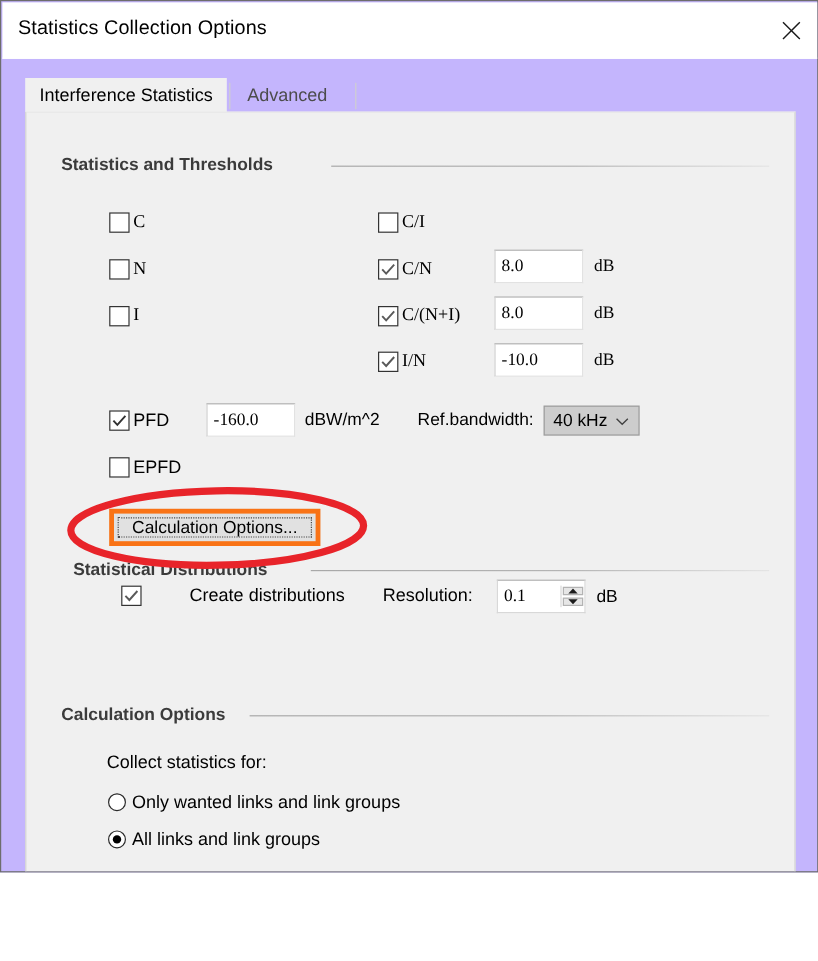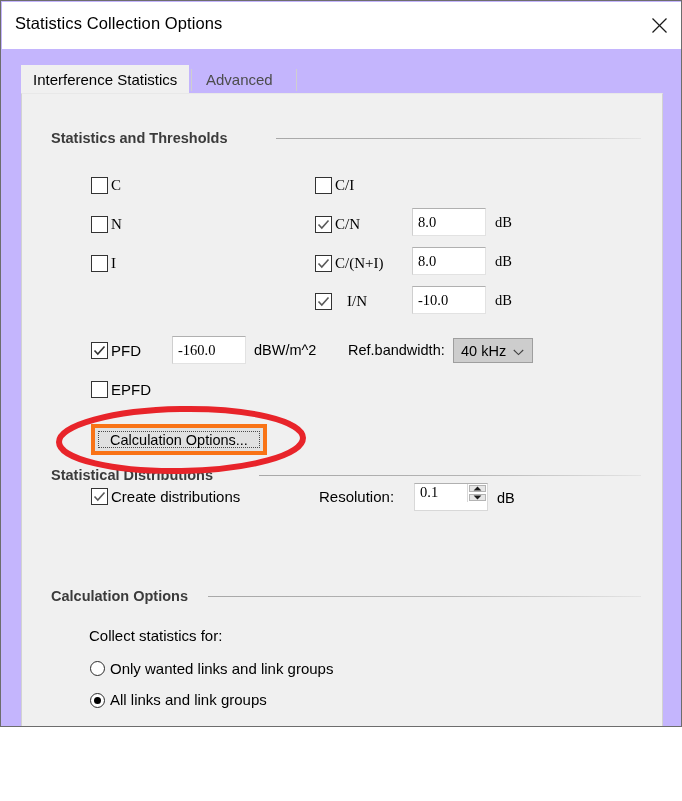--- a/index.html
+++ b/index.html
@@ -221,21 +221,21 @@
   }
 
   
   .spin-wrap {
     position: absolute;
     box-sizing: border-box;
     background: #ffffff;
     border: 1px solid #d8d8d8;
     border-top-color: #b0b0b0;
     display: flex;
-    align-items: flex-start;
+    align-items: center;
   }
   .spin-val {
     flex: 1 1 auto;
     display: flex;
     align-items: center;
     padding-left: 5px;
     font-size: 14.5px;
     font-family: "Liberation Serif", serif;
     color: #000000;
   }
@@ -379,21 +379,21 @@
     <span class="cb-label">C/N</span>
   </div>
   <div class="cb-row" style="left:314px; top:254px;">
     <span class="cbox">
       <svg width="13" height="13" viewBox="0 0 13 13">
         <polyline points="1.5,6.5 4.8,10 11.5,2.5" fill="none" stroke="#5a5a5a" stroke-width="1.6"></polyline>
       </svg>
     </span>
     <span class="cb-label">C/(N+I)</span>
   </div>
-  <div class="cb-row" style="left:314px; top:292px;gap:12px;">
+  <div class="cb-row" style="left:314px; top:292px;">
     <span class="cbox">
       <svg width="13" height="13" viewBox="0 0 13 13">
         <polyline points="1.5,6.5 4.8,10 11.5,2.5" fill="none" stroke="#5a5a5a" stroke-width="1.6"></polyline>
       </svg>
     </span>
     <span class="cb-label">I/N</span>
   </div>
 
   <div class="tinput" style="left:411px; top:207px; width:74px; height:28px;">8.0</div>
   <div class="unit serif" style="left:494px; top:213px;">dB</div>
@@ -427,24 +427,24 @@
   <div class="cb-row" style="left:90px; top:380px;">
     <span class="cbox"></span>
     <span class="cb-label sans">EPFD</span>
   </div>
 
   <div class="pbtn" style="left:90px; top:423px; width:176px; height:31px;">
     <span class="focusring"></span>
     <span>Calculation Options...</span>
   </div>
 
-  <div class="group-title" style="left:50px; top:466px;">Statistical Distributions</div>
+  <div class="group-title" style="left:60px; top:466px;">Statistical Distributions</div>
   <div class="group-line" style="left:258px; top:474px; width:382px;"></div>
 
-  <div class="cb-row" style="left:90px; top:487px;">
+  <div class="cb-row" style="left:100px; top:487px;gap:37px;">
     <span class="cbox">
       <svg width="13" height="13" viewBox="0 0 13 13">
         <polyline points="1.5,6.5 4.8,10 11.5,2.5" fill="none" stroke="#5a5a5a" stroke-width="1.6"></polyline>
       </svg>
     </span>
     <span class="cb-label sans">Create distributions</span>
   </div>
 
   <div class="plain-text" style="left:318px; top:487px;">Resolution:</div>
   <div class="spin-wrap" style="left:413px; top:482px; width:74px; height:28px;">
@@ -466,21 +466,21 @@
 
   <div class="group-title" style="left:50px; top:587px;">Calculation Options</div>
   <div class="group-line" style="left:207px; top:595px; width:433px;"></div>
 
   <div class="plain-text" style="left:88px; top:626px;">Collect statistics for:</div>
 
   <div class="radio-row" style="left:89px; top:631px; margin-top:28px;">
     <span class="radio"></span>
     <span class="radio-label">Only wanted links and link groups</span>
   </div>
-  <div class="radio-row" style="left:89px; top:690px;align-items:flex-end;">
+  <div class="radio-row" style="left:89px; top:690px;">
     <span class="radio on"></span>
     <span class="radio-label">All links and link groups</span>
   </div>
 
   <div class="footer-btn" style="left:550px; top:754px; width:114px; height:33px;">
     <span>Cancel</span>
   </div>
   <div class="footer-btn" style="left:435px; top:754px; width:110px; height:33px;">
     <span>OK</span>
   </div>

